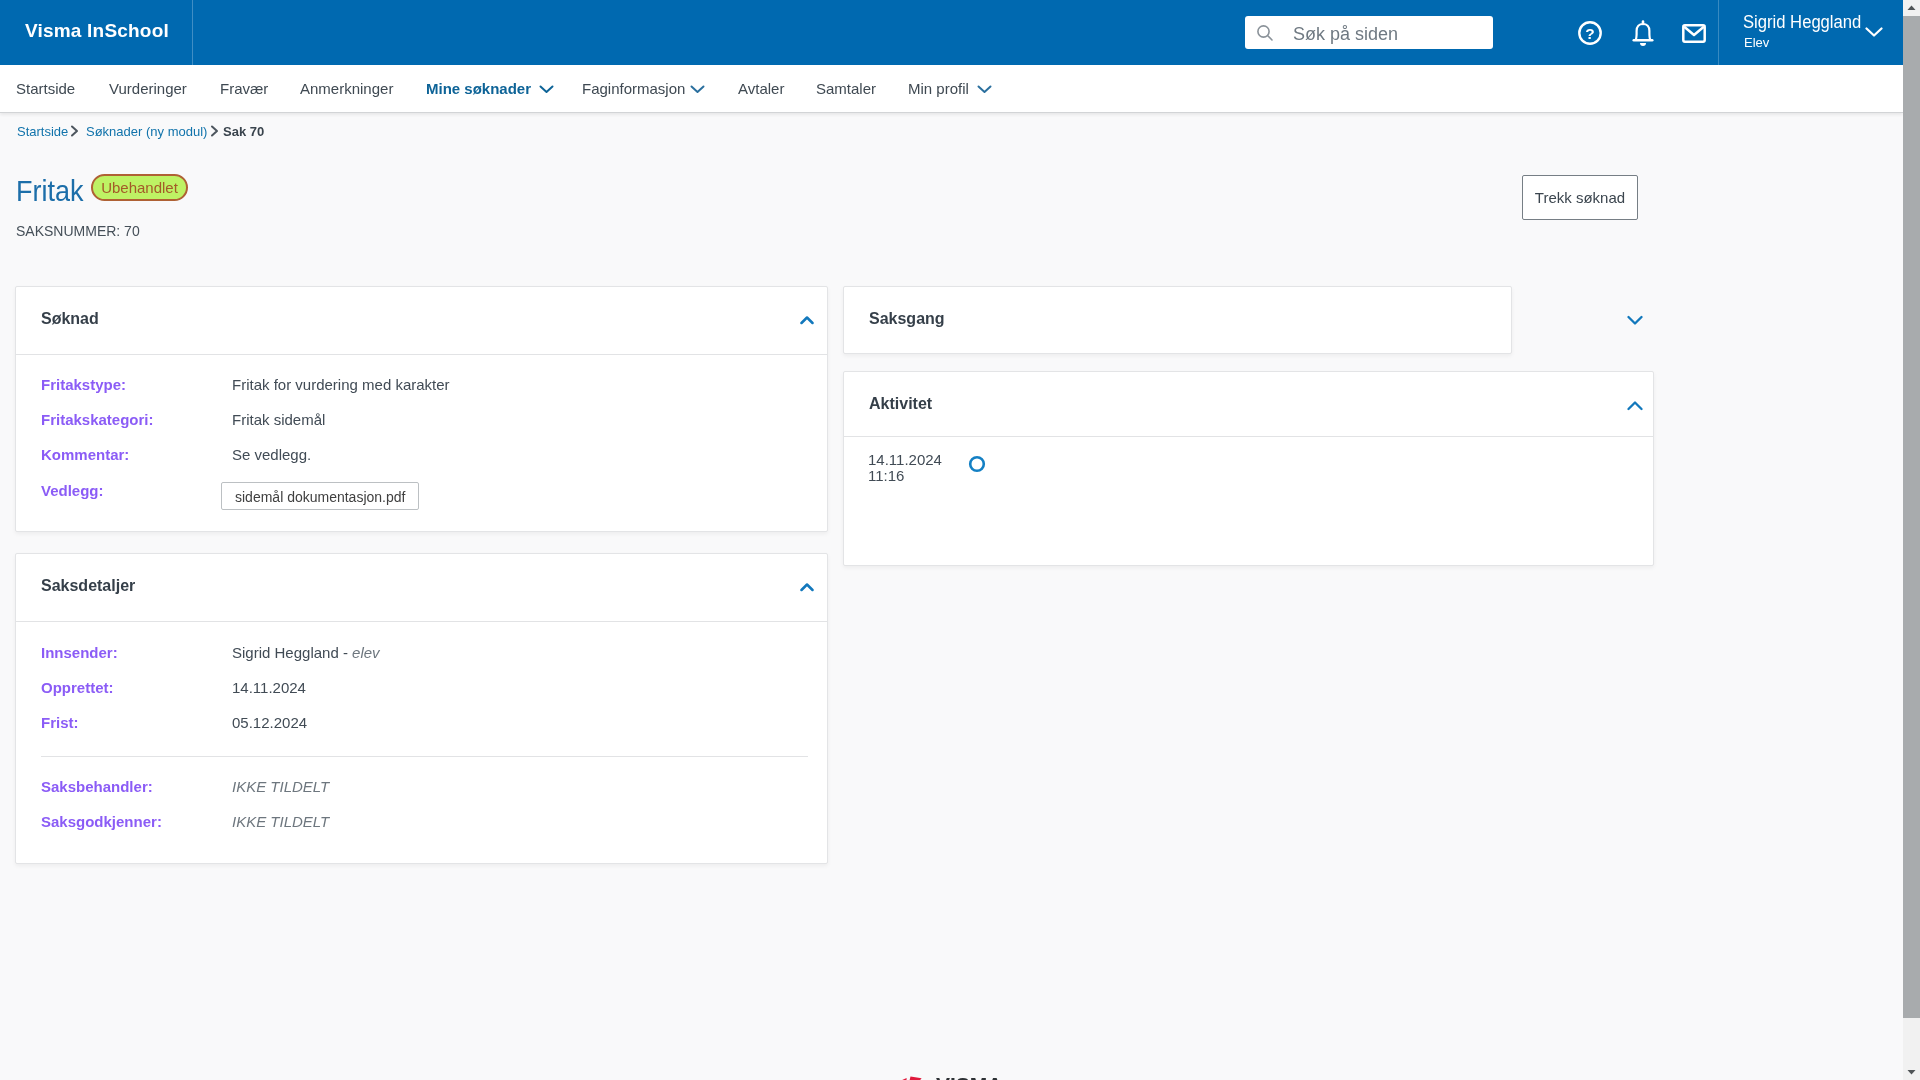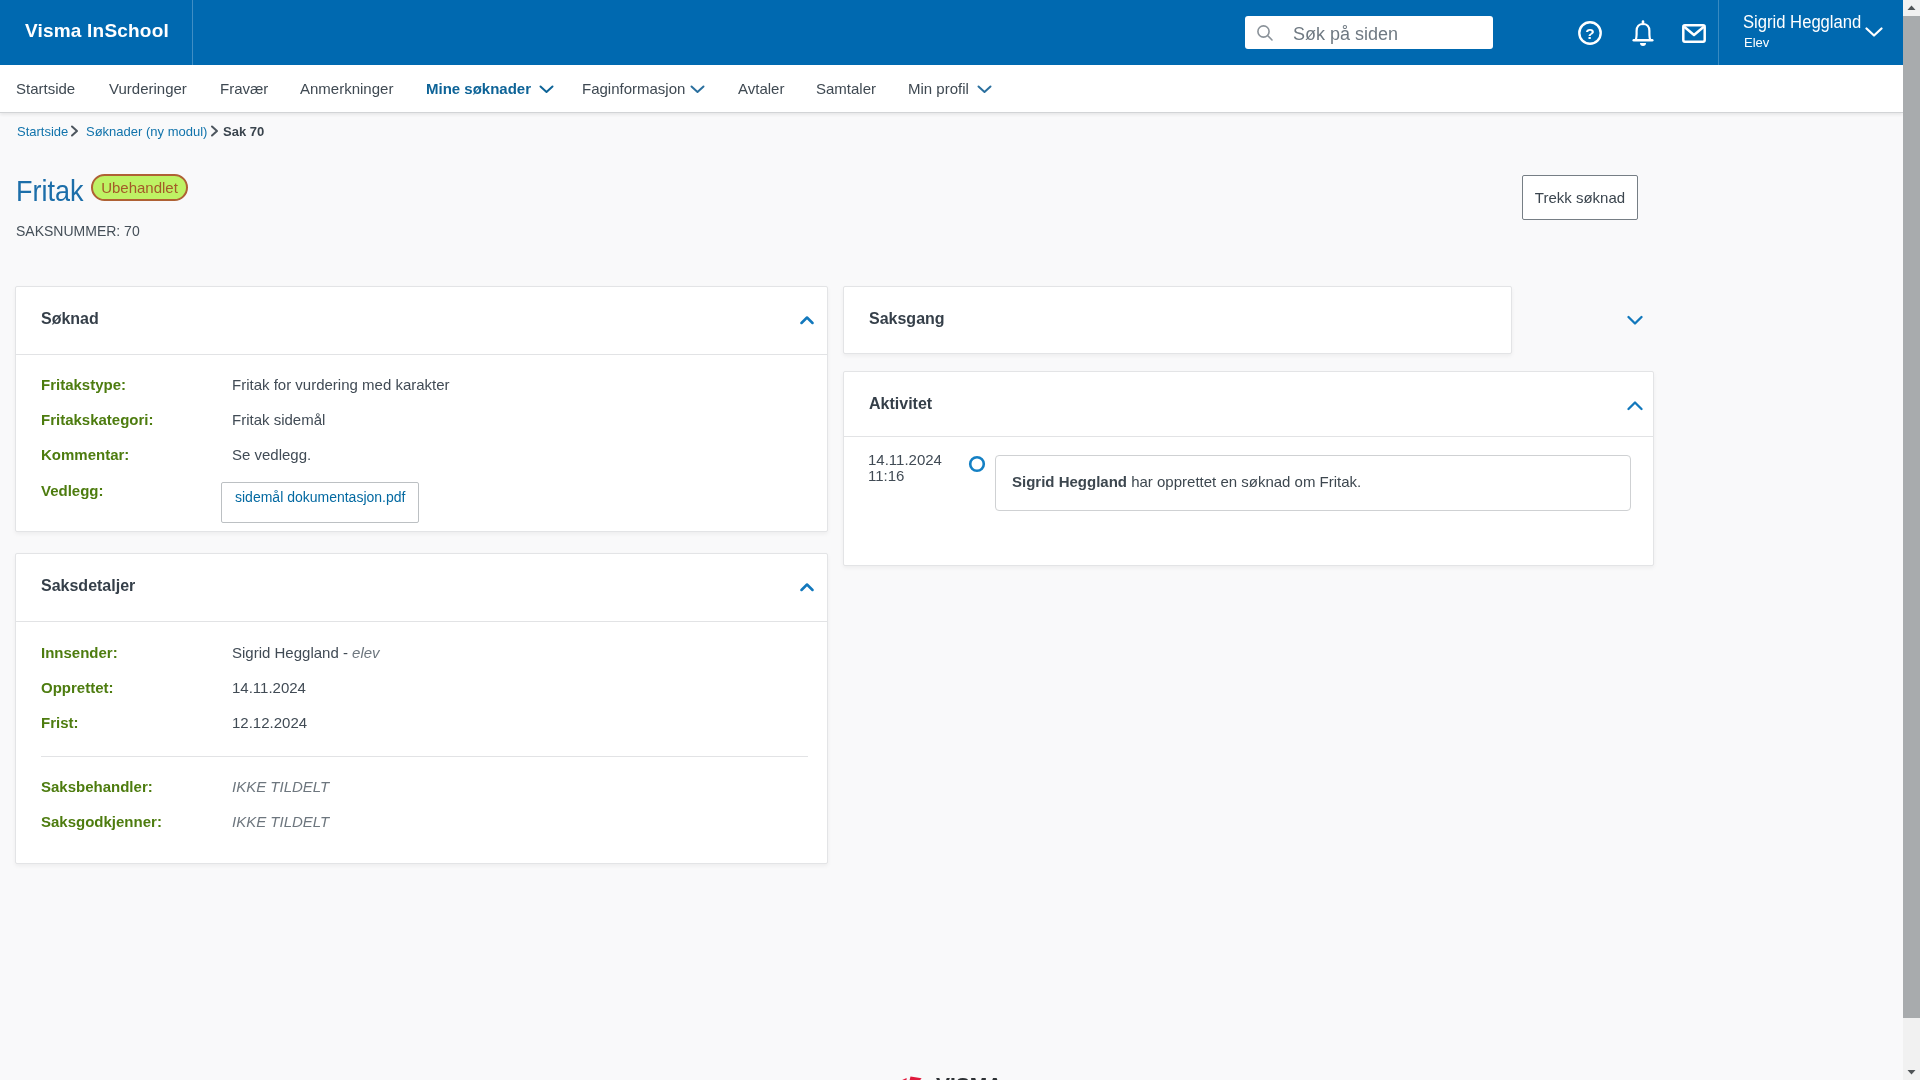--- a/index.html
+++ b/index.html
@@ -32,24 +32,24 @@
 .pagetitle { position:absolute; left:16px; top:176px; font-size:30px; height:30px; line-height:30px; color:#1c6ea9; transform:scaleX(0.9); transform-origin:left top; }
 .badge { position:absolute; left:91px; top:174px; width:97px; height:27px; border:2px solid #af6134; border-radius:14px; background:#bef264; color:#a35b28; font-size:15px; text-align:center; line-height:23px; }
 .saksnr { position:absolute; left:16px; top:223px; font-size:14px; color:#454f58; letter-spacing:0; }
 .btn { position:absolute; left:1522px; top:175px; width:116px; height:45px; background:#ffffff; border:1px solid #767e85; border-radius:2px; font-size:15px; color:#3b454e; text-align:center; line-height:43px; }
 
 
 .card { position:absolute; background:#ffffff; border:1px solid #e3e4e6; border-radius:2px; box-shadow:0 2px 4px rgba(0,0,0,0.05); }
 .card .ctitle { position:absolute; left:25px; top:23px; font-size:16px; font-weight:700; color:#353f49; }
 .card .chev { position:absolute; }
 .cdivider { position:absolute; left:0; width:100%; height:1px; background:#e2e3e5; }
-.row-label { position:absolute; left:25px; font-size:15px; font-weight:700; color:#4d7c0f; white-space:nowrap; }
+.row-label { position:absolute; left:25px; font-size:15px; font-weight:700; color:#8b5cf6; white-space:nowrap; }
 .row-value { position:absolute; left:216px; font-size:15px; color:#414b55; white-space:nowrap; }
 .it { font-style:italic; color:#6d767e; }
-.chip { position:absolute; left:205px; border:1px solid #bcc0c3; border-radius:2px; background:#fff; font-size:14px; color:#0369a1; padding:0 13px; height:41px; line-height:28px; white-space:nowrap; }
+.chip { position:absolute; left:205px; border:1px solid #bcc0c3; border-radius:2px; background:#fff; font-size:14px; color:#404040; padding:0 13px; height:28px; line-height:28px; white-space:nowrap; }
 
 
 .tl-date { position:absolute; font-size:15px; color:#414b55; line-height:16px; }
 .msgbox { position:absolute; border:1px solid #cfd1d3; border-radius:4px; background:#fff; }
 .msgbox .txt { position:absolute; left:16px; top:16.5px; font-size:15px; color:#3d474f; white-space:nowrap; }
 
 
 .sbar { position:absolute; left:1903px; top:0; width:17px; height:1080px; background:#f1f1f1; }
 .sthumb { position:absolute; left:0; top:16px; width:17px; height:1002px; background:#a8abad; }
 .sarrow { position:absolute; left:0; width:17px; height:16px; background:#f1f1f1; }
@@ -153,21 +153,21 @@
   <div class="ctitle">Saksdetaljer</div>
   <svg class="chev" style="left:784px;top:27.5px;" width="14" height="10" viewBox="0 0 14 10">
       <path d="M1.5 8 L7 2.5 L12.5 8" fill="none" stroke="#1278bc" stroke-width="2.5" stroke-linecap="round" stroke-linejoin="round"></path>
     </svg>
   <div class="cdivider" style="top:67px;"></div>
   <div class="row-label" style="top:89.5px;">Innsender:</div>
   <div class="row-value" style="top:89.5px;">Sigrid Heggland - <span class="it">elev</span></div>
   <div class="row-label" style="top:124.5px;">Opprettet:</div>
   <div class="row-value" style="top:124.5px;">14.11.2024</div>
   <div class="row-label" style="top:159.5px;">Frist:</div>
-  <div class="row-value" style="top:159.5px;">12.12.2024</div>
+  <div class="row-value" style="top:159.5px;">05.12.2024</div>
   <div class="cdivider" style="left:25px;width:767px;top:202px;"></div>
   <div class="row-label" style="top:224px;">Saksbehandler:</div>
   <div class="row-value it" style="top:224px;">IKKE TILDELT</div>
   <div class="row-label" style="top:259px;">Saksgodkjenner:</div>
   <div class="row-value it" style="top:259px;">IKKE TILDELT</div>
 </div>
 
 <div class="card" style="left:843px;top:286px;width:669px;height:68px;">
   <div class="ctitle">Saksgang</div>
   <svg class="chev" style="left:783px;top:27.5px;" width="16" height="11" viewBox="0 0 16 11">
@@ -178,23 +178,20 @@
 <div class="card" style="left:843px;top:371px;width:811px;height:195px;">
   <div class="ctitle">Aktivitet</div>
   <svg class="chev" style="left:783px;top:27.5px;" width="16" height="11" viewBox="0 0 16 11">
       <path d="M1.5 9 L8 2.5 L14.5 9" fill="none" stroke="#1278bc" stroke-width="2.3" stroke-linecap="round" stroke-linejoin="round"></path>
     </svg>
   <div class="cdivider" style="top:64px;"></div>
   <div class="tl-date" style="left:24px;top:80px;">14.11.2024<br>11:16</div>
   <svg class="abs" style="left:124px;top:83px;" width="18" height="18" viewBox="0 0 18 18">
       <circle cx="9" cy="9" r="6.8" fill="#ffffff" stroke="#1480c4" stroke-width="2.6"></circle>
     </svg>
-  <div class="msgbox" style="left:151px;top:83px;width:636px;height:56px;">
-    <span class="txt"><b>Sigrid Heggland</b> har opprettet en søknad om Fritak.</span>
-  </div>
 </div>
 
 <div class="flogo">
   <svg width="110" height="30" viewBox="0 0 110 30">
     <path d="M6.2 4 L10.6 2 L10.2 9.5 L6 9 Z" fill="#e01a3c"></path>
     <path d="M14.5 0.6 L25.6 2.2 L20 9.5 L13 6.5 Z" fill="#e01a3c"></path>
     <text x="40" y="16.2" font-family="Liberation Sans" font-size="21" font-weight="700" fill="#2d3134">VISMA</text>
   </svg>
 </div>
 

